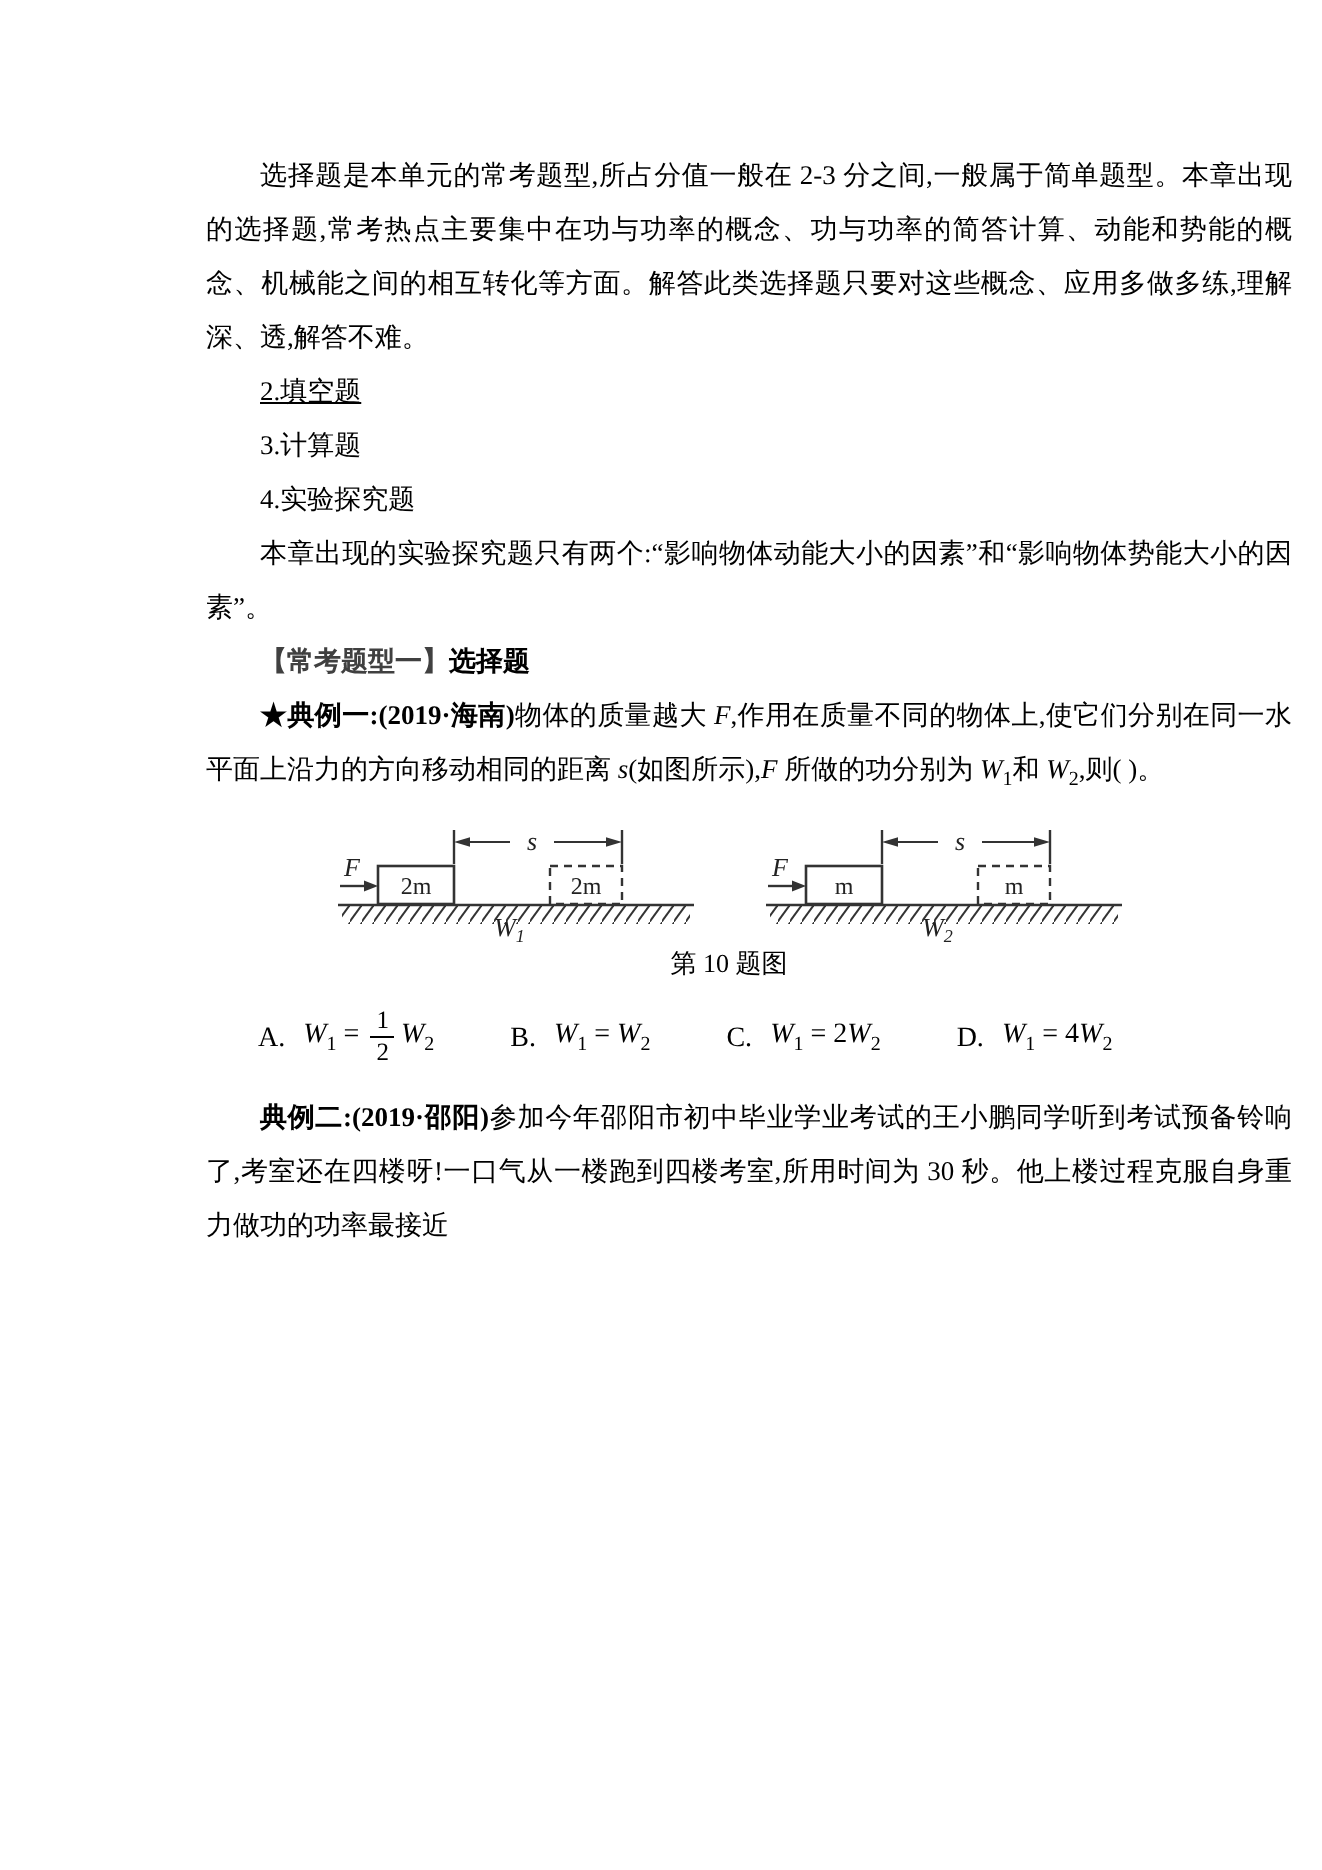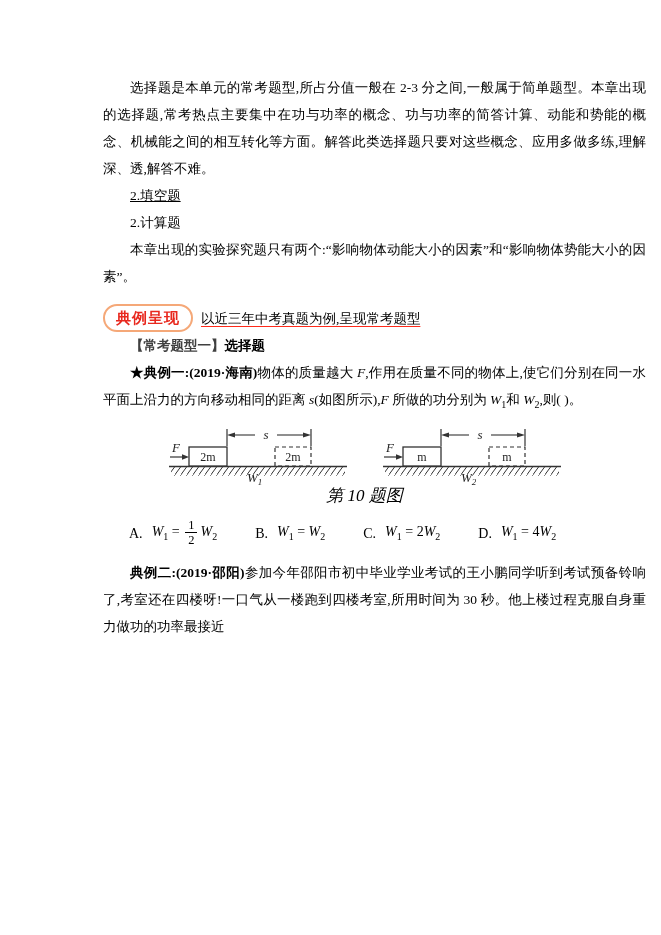--- a/index.html
+++ b/index.html
@@ -27,21 +27,21 @@
     margin-left:8px;
     text-decoration:underline;
     text-decoration-color:#FF2A1A;
     text-underline-offset:3px;
   }
   .type-head{font-weight:bold;text-indent:2em;}
   .blue{color:#404040;}
   .var{font-style:italic;font-family:"Liberation Serif",serif;}
   .figure{text-align:center;margin:3px 0 0 0;transform:translateX(-10px);text-indent:0;}
   .diagrams{display:flex;justify-content:center;gap:24px;}
-  .fig-caption{line-height:22px;font-size:17px;font-style:italic;}
+  .fig-caption{line-height:22px;font-size:13px;}
   .options{
     display:flex;align-items:center;
     margin:4px 0 2px 26px;gap:38px;height:46px;text-indent:0;
     font-family:"Liberation Serif",serif;font-size:14px;
   }
   .option{display:inline-flex;align-items:center;}
   .opt-label{margin-right:9px;}
   .formula i{font-style:italic;}
   sub{font-size:10px;}
   .frac{display:inline-block;vertical-align:middle;text-align:center;line-height:1.15;font-size:12.5px;margin:0 3px 0 2px;}
@@ -54,32 +54,29 @@
 </head>
 <body>
 
 <div class="page">
 
   <p class="para">选择题是本单元的常考题型,所占分值一般在 2-3 分之间,一般属于简单题型。本章出现的选择题,常考热点主要集中在功与功率的概念、功与功率的简答计算、动能和势能的概念、机械能之间的相互转化等方面。解答此类选择题只要对这些概念、应用多做多练,理解深、透,解答不难。</p>
 
   <p class="subhead u">2.填空题</p>
 
 
-  <p class="subhead">2.计算题</p>
+  <p class="subhead">3.计算题</p>
 
 
 
+  <p class="subhead">4.实验探究题</p>
 
   <p class="para">本章出现的实验探究题只有两个:“影响物体动能大小的因素”和“影响物体势能大小的因素”。</p>
 
 
-  <div class="badge-row">
-    <span class="badge">典例呈现</span>
-    <span class="badge-caption">以近三年中考真题为例,呈现常考题型</span>
-  </div>
 
   <p class="type-head"><span class="blue">【常考题型一】</span><span>选择题</span></p>
 
   <p class="para"><b>★典例一:(2019·海南)</b><span>物体的质量越大 </span><i class="var">F</i><span>,作用在质量不同的物体上,使它们分别在同一水平面上沿力的方向移动相同的距离 </span><i class="var">s</i><span>(如图所示),</span><i class="var">F</i><span> 所做的功分别为 </span><i class="var">W</i><sub>1</sub><span>和 </span><i class="var">W</i><sub>2</sub><span>,则(    )。</span></p>
 
   <div class="figure">
     <div class="diagrams">
 
       <svg width="190" height="64" viewBox="0 0 190 64">
         <defs>

